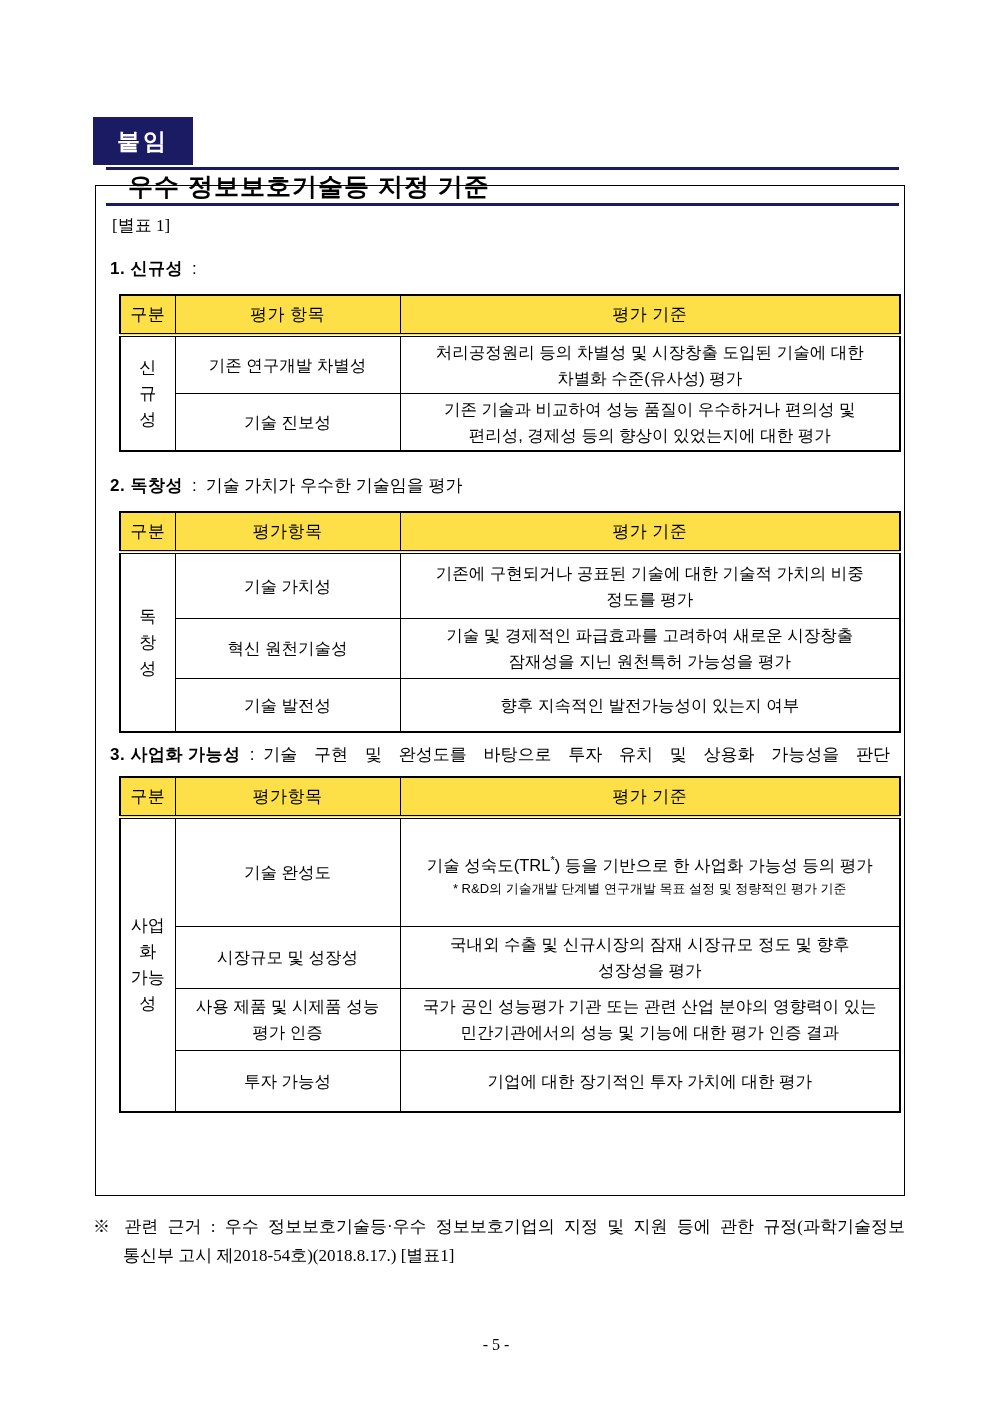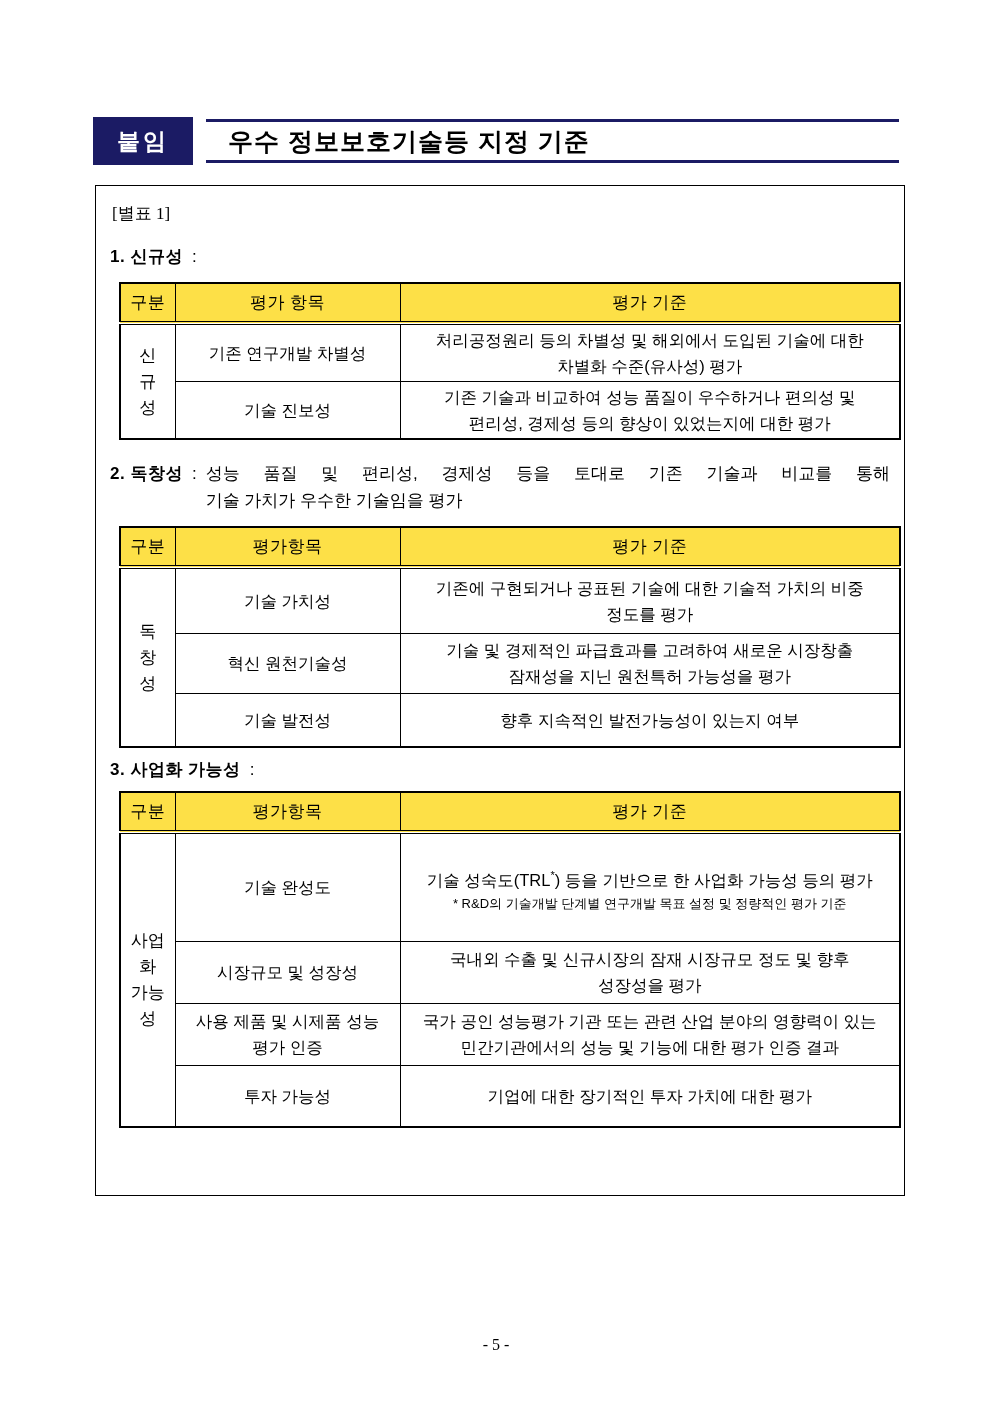--- a/index.html
+++ b/index.html
@@ -4,37 +4,37 @@
 <style>
   * { margin:0; padding:0; box-sizing:border-box; }
   html,body { background:#ffffff; }
   .page {
     position:relative; width:992px; height:1403px; background:#ffffff;
     font-family:"Liberation Sans","DejaVu Sans",sans-serif; color:#000;
     overflow:hidden;
   }
 
   
-  .doc-header { position:absolute; top:117px; left:93px; width:806px; display:flex; align-items:stretch; }
+  .doc-header { position:absolute; top:117px; left:93px; width:806px; display:flex; align-items:stretch;flex-direction:column; }
   .badge {
     width:100px; height:48px; background:#1b1b64; color:#ffffff;
     font-size:23px; font-weight:bold; letter-spacing:3px;
     display:flex; align-items:center; justify-content:center; flex:0 0 auto;
   }
   .header-rule-wrap {
     flex:1; margin-left:13px; margin-top:2px; height:44px;
     border-top:3px solid #1b1b64; border-bottom:3px solid #1b1b64;
     display:flex; align-items:center; padding-left:22px;
   }
   .header-title { font-size:25px; font-weight:bold; letter-spacing:1px; color:#000; }
 
   
   .content-box {
     position:absolute; top:185px; left:95px; width:810px; height:1011px;
-    border:1.5px solid #000; padding:16px 12px 0 12px;
+    border:1.5px solid #000; padding:28px 12px 0 12px;
   }
   .annex-label { font-family:"Liberation Serif","DejaVu Serif",serif; font-size:17px; margin-left:4px; }
   .annex-title {
     text-align:center; font-family:"Liberation Serif","DejaVu Serif",serif;
     font-weight:bold; font-size:31px; letter-spacing:2px; margin-top:6px; height:44px; line-height:44px;
   }
   .annex-title .suffix { font-size:23px; letter-spacing:0; }
 
   
   .section { display:flex; font-size:17px; line-height:27px; margin:0 2px; }
@@ -110,36 +110,35 @@
           <tr>
         <th>구분</th>
         <th>평가 항목</th>
         <th>평가 기준</th>
       </tr>
       <tr>
         <td class="data group-cell" rowspan="2">신
 규
 성</td>
         <td class="data">기존 연구개발 차별성</td>
-        <td class="data">처리공정원리 등의 차별성 및 해외에서 도입된 기술에 대한
+        <td class="data">처리공정원리 등의 차별성 및 시장창출 도입된 기술에 대한
 차별화 수준(유사성) 평가</td>
       </tr>
       <tr>
         <td class="data">기술 진보성</td>
         <td class="data">기존 기술과 비교하여 성능 품질이 우수하거나 편의성 및
 편리성, 경제성 등의 향상이 있었는지에 대한 평가</td>
       </tr>
     </tbody>
       </table>
 
     <div class="section sec-2">
       <span class="sec-label">2. 독창성</span>
       <span class="sec-colon">:</span>
       <span class="sec-desc">
-        <span class="line just">성능 품질 및 편리성, 경제성 등을 토대로 기존 기술과 비교를 통해</span>
         <span class="line">기술 가치가 우수한 기술임을 평가</span>
       </span>
     </div>
 
     <table class="criteria t2">
       <colgroup>
           <col style="width:55px">
           <col style="width:225px">
           <col style="width:500px">
         </colgroup>
@@ -165,20 +164,23 @@
       <tr class="r3">
         <td>기술 발전성</td>
         <td>향후 지속적인 발전가능성이 있는지 여부</td>
       </tr>
     </tbody>
       </table>
 
     <div class="section sec-3">
       <span class="sec-label">3. 사업화 가능성</span>
       <span class="sec-colon">:</span>
+      <span class="sec-desc">
+        <span class="line just">기술 구현 및 완성도를 바탕으로 투자 유치 및 상용화 가능성을 판단</span>
+      </span>
     </div>
 
     <table class="criteria t3" style="margin-top:8px">
       <colgroup>
           <col style="width:55px">
           <col style="width:225px">
           <col style="width:500px">
         </colgroup>
       <tbody>
           <tr>
@@ -210,16 +212,20 @@
       </tr>
       <tr>
         <td class="data">투자 가능성</td>
         <td class="data">기업에 대한 장기적인 투자 가치에 대한 평가</td>
       </tr>
     </tbody>
       </table>
 
   </div>
 
+  <div class="footnote">
+    <div class="line just">※ 관련 근거 : 우수 정보보호기술등·우수 정보보호기업의 지정 및 지원 등에 관한 규정(과학기술정보</div>
+    <div class="line line2">통신부 고시 제2018-54호)(2018.8.17.) [별표1]</div>
+  </div>
 
   <div class="page-number">- 5 -</div>
 
 </div>
 
 </body></html>

